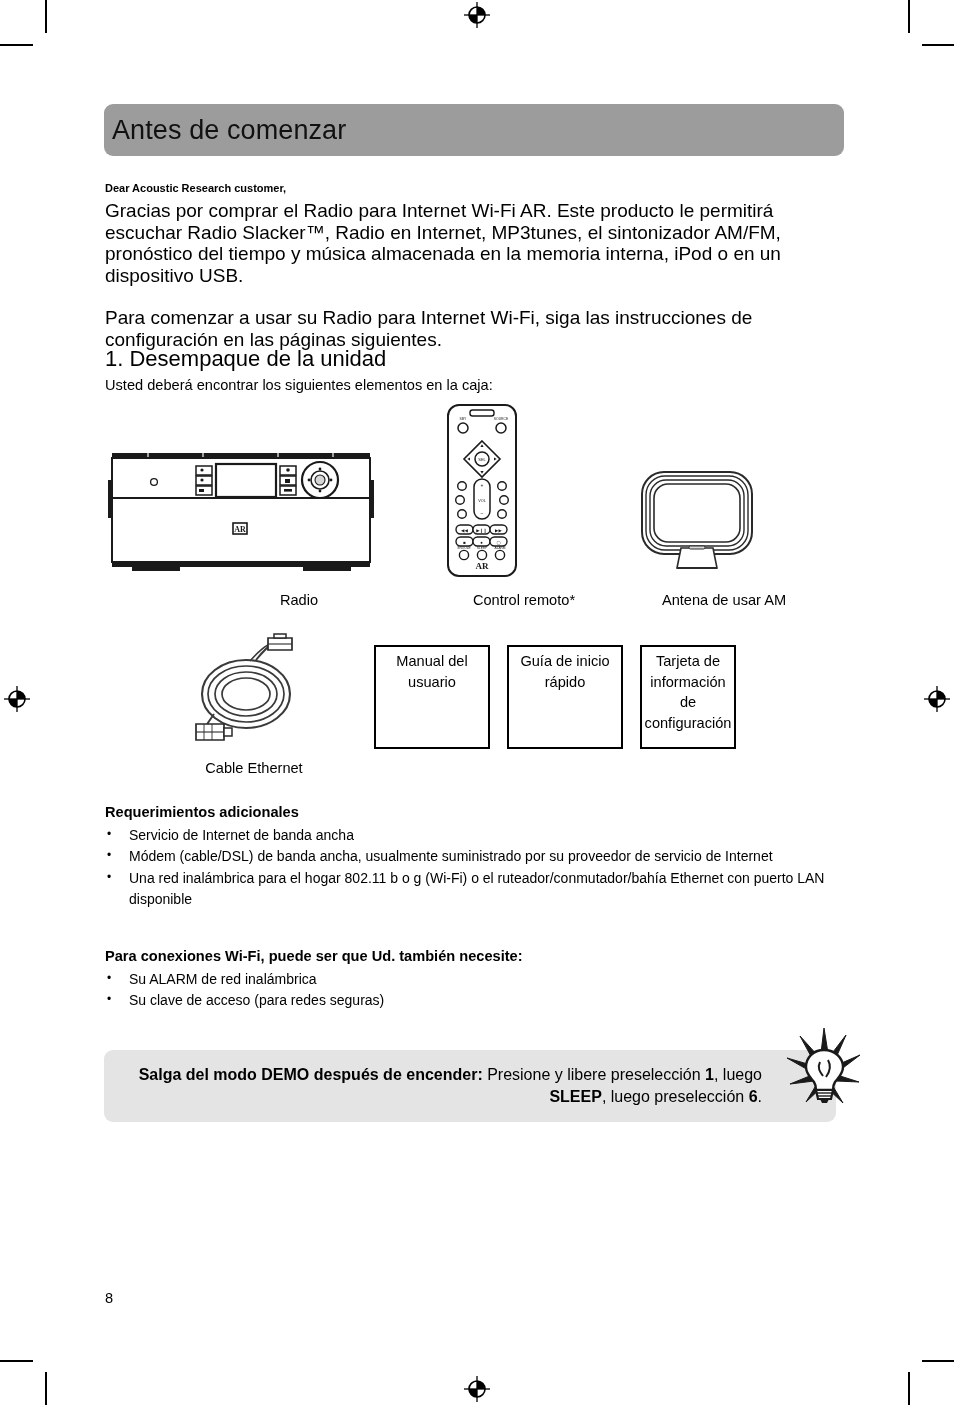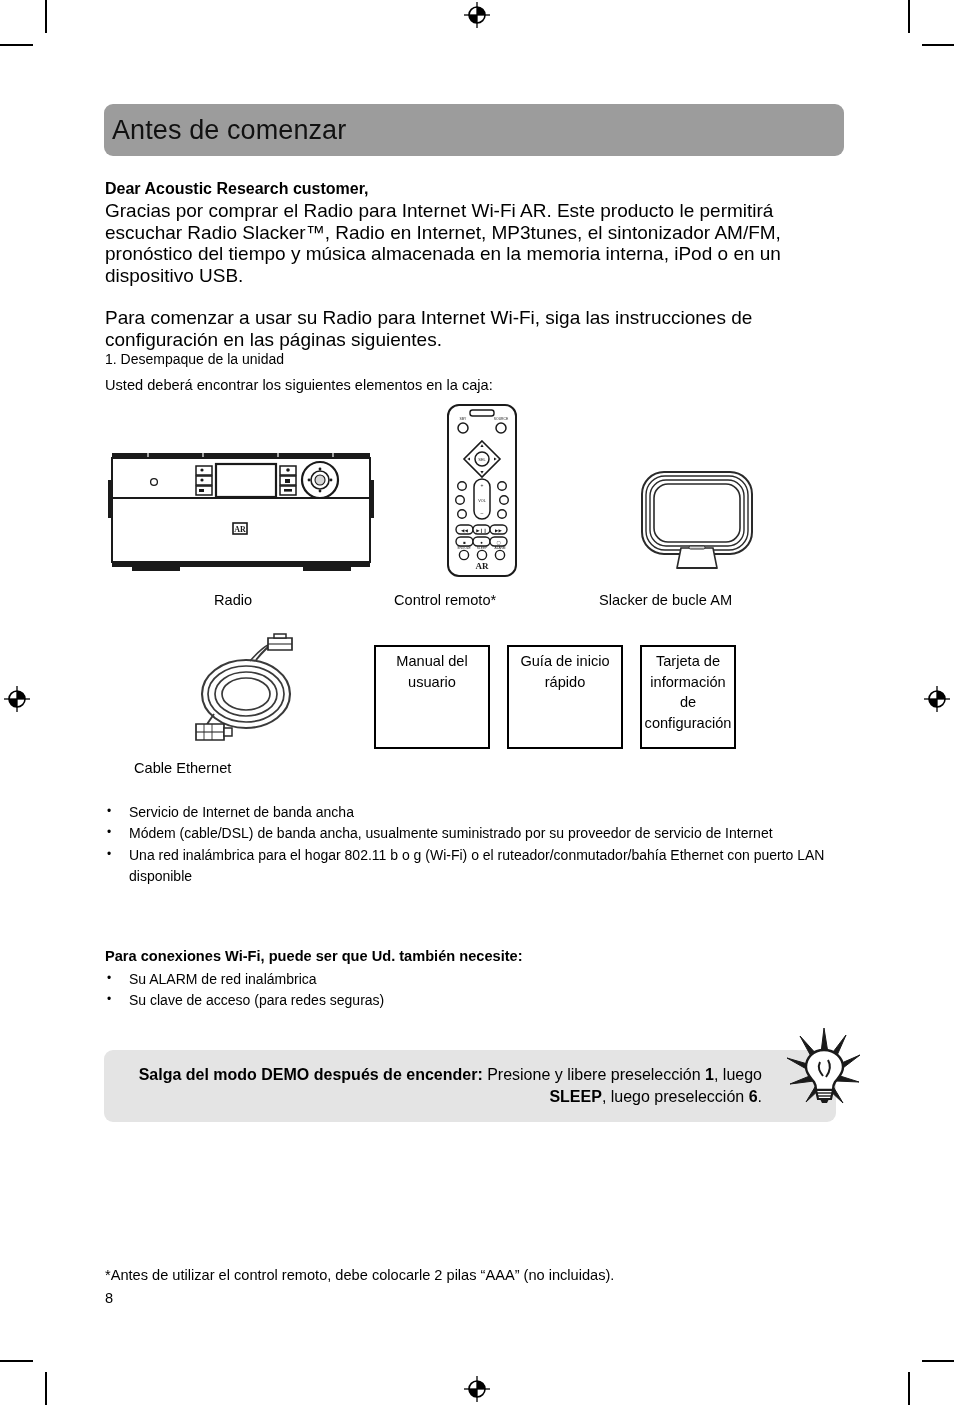--- a/index.html
+++ b/index.html
@@ -45,39 +45,39 @@
     font-size: 27px;
     color: #111;
     letter-spacing: .1px;
     padding-left: 8px;
     font-weight: 400;
   }
 
   
   .intro { position: absolute; left: 1px; top: 178px; width: 700px; }
   .lead-bold {
-    font-size: 16px;
+    font-size: 11px;
     font-weight: bold;
     line-height: 21px;
     margin: 0 0 1px 0;
   }
   .para {
     font-size: 19px;
     line-height: 21.5px;
     margin: 0;
     max-width: 695px;
   }
   .para.spaced { margin-top: 21px; }
 
   
   .section-head {
     position: absolute;
     left: 1px;
     top: 346px;
-    font-size: 14px;
+    font-size: 22px;
     font-weight: 400;
     line-height: 26px;
   }
   .section-sub {
     position: absolute;
     left: 1px;
     top: 375px;
     font-size: 14.6px;
     line-height: 21px;
   }
@@ -85,20 +85,21 @@
   
   .illus-row1 { position: absolute; left: 0; top: 400px; width: 740px; height: 215px; }
 
   .radio-art  { position: absolute; left: 4px;  top: 50px; }
   .remote-art { position: absolute; left: 338px; top: 3px; }
   .antenna-art{ position: absolute; left: 533px; top: 68px; }
 
   .cap {
     position: absolute;
     font-size: 14.6px;
+    text-align: center;
     line-height: 20px;
   }
   .cap-radio   { left: 110px; top: 190px; width: 170px; }
   .cap-remote  { left: 290px; top: 190px; width: 260px; }
   .cap-antenna { left: 495px; top: 190px; width: 250px; }
 
   
   .illus-row2 { position: absolute; left: 0; top: 630px; width: 740px; height: 160px; }
   .cable-art  { position: absolute; left: 90px; top: 2px; }
   .cap-cable  { left: 30px; top: 128px; width: 240px; }
@@ -349,21 +350,21 @@
       <rect x="13" y="12" width="94" height="66" rx="16" ry="16" fill="#fff" stroke="#2a2a2a" stroke-width="1.4"></rect>
       <rect x="17" y="16" width="86" height="58" rx="14" ry="14" fill="#fff" stroke="#2a2a2a" stroke-width="1.6"></rect>
 
       <path d="M44 80 L40 100 L80 100 L76 80 Z" fill="#fff" stroke="#2a2a2a" stroke-width="1.6"></path>
       <rect x="52" y="78" width="16" height="3" rx="1.5" fill="#d9d9d9" stroke="#2a2a2a" stroke-width="1"></rect>
       <line x1="40" y1="100" x2="80" y2="100" stroke="#2a2a2a" stroke-width="1.8"></line>
     </svg>
 
     <div class="cap cap-radio">Radio</div>
     <div class="cap cap-remote">Control remoto*</div>
-    <div class="cap cap-antenna">Slacker de bucle AM</div>
+    <div class="cap cap-antenna">Antena de usar AM</div>
   </div>
 
   <div class="illus-row2">
 
     <svg class="cable-art" width="112" height="122" viewBox="0 0 112 122">
 
       <ellipse cx="52" cy="62" rx="44" ry="34" fill="none" stroke="#3a3a3a" stroke-width="2.1"></ellipse>
       <ellipse cx="52" cy="62" rx="38" ry="28" fill="none" stroke="#3a3a3a" stroke-width="1.7"></ellipse>
       <ellipse cx="52" cy="62" rx="31" ry="22" fill="none" stroke="#3a3a3a" stroke-width="1.7"></ellipse>
       <ellipse cx="52" cy="62" rx="24" ry="16" fill="none" stroke="#3a3a3a" stroke-width="1.7"></ellipse>
@@ -389,20 +390,21 @@
     </svg>
 
     <div class="cap cap-cable">Cable Ethernet</div>
 
     <div class="doc-box b1">Manual del usuario</div>
     <div class="doc-box b2">Guía de inicio rápido</div>
     <div class="doc-box b3">Tarjeta de información de configuración</div>
   </div>
 
   <div class="req-block">
+    <div class="req-title">Requerimientos adicionales</div>
     <ul class="bullets">
       <li>Servicio de Internet de banda ancha</li>
       <li>Módem (cable/DSL) de banda ancha, usualmente suministrado por su proveedor de servicio de Internet</li>
       <li>Una red inalámbrica para el hogar 802.11 b o g (Wi-Fi) o el ruteador/conmutador/bahía Ethernet con puerto LAN disponible</li>
     </ul>
   </div>
 
   <div class="req-block2">
     <div class="req-title">Para conexiones Wi-Fi, puede ser que Ud. también necesite:</div>
     <ul class="bullets">
@@ -433,16 +435,15 @@
 
     <path d="M40 40 C37 46 40 50 43 54" fill="none" stroke="#1a1a1a" stroke-width="2"></path>
     <path d="M48 38 C52 45 49 51 46 55" fill="none" stroke="#1a1a1a" stroke-width="2"></path>
 
     <path d="M36 68 L53 68 L51 77 L38 77 Z" fill="#fff" stroke="#1a1a1a" stroke-width="2.2"></path>
     <line x1="37" y1="71" x2="52" y2="71" stroke="#1a1a1a" stroke-width="1.4"></line>
     <line x1="38" y1="74" x2="51" y2="74" stroke="#1a1a1a" stroke-width="1.4"></line>
     <path d="M40 77 L49 77 L47 81 L42 81 Z" fill="#1a1a1a"></path>
   </svg>
 
-  <div class="footnote">*Antes de utilizar el control remoto, debe colocarle 2 pilas “AAA” (no incluidas).</div>
   <div class="page-no">8</div>
 
 </div>
 
 </body></html>

